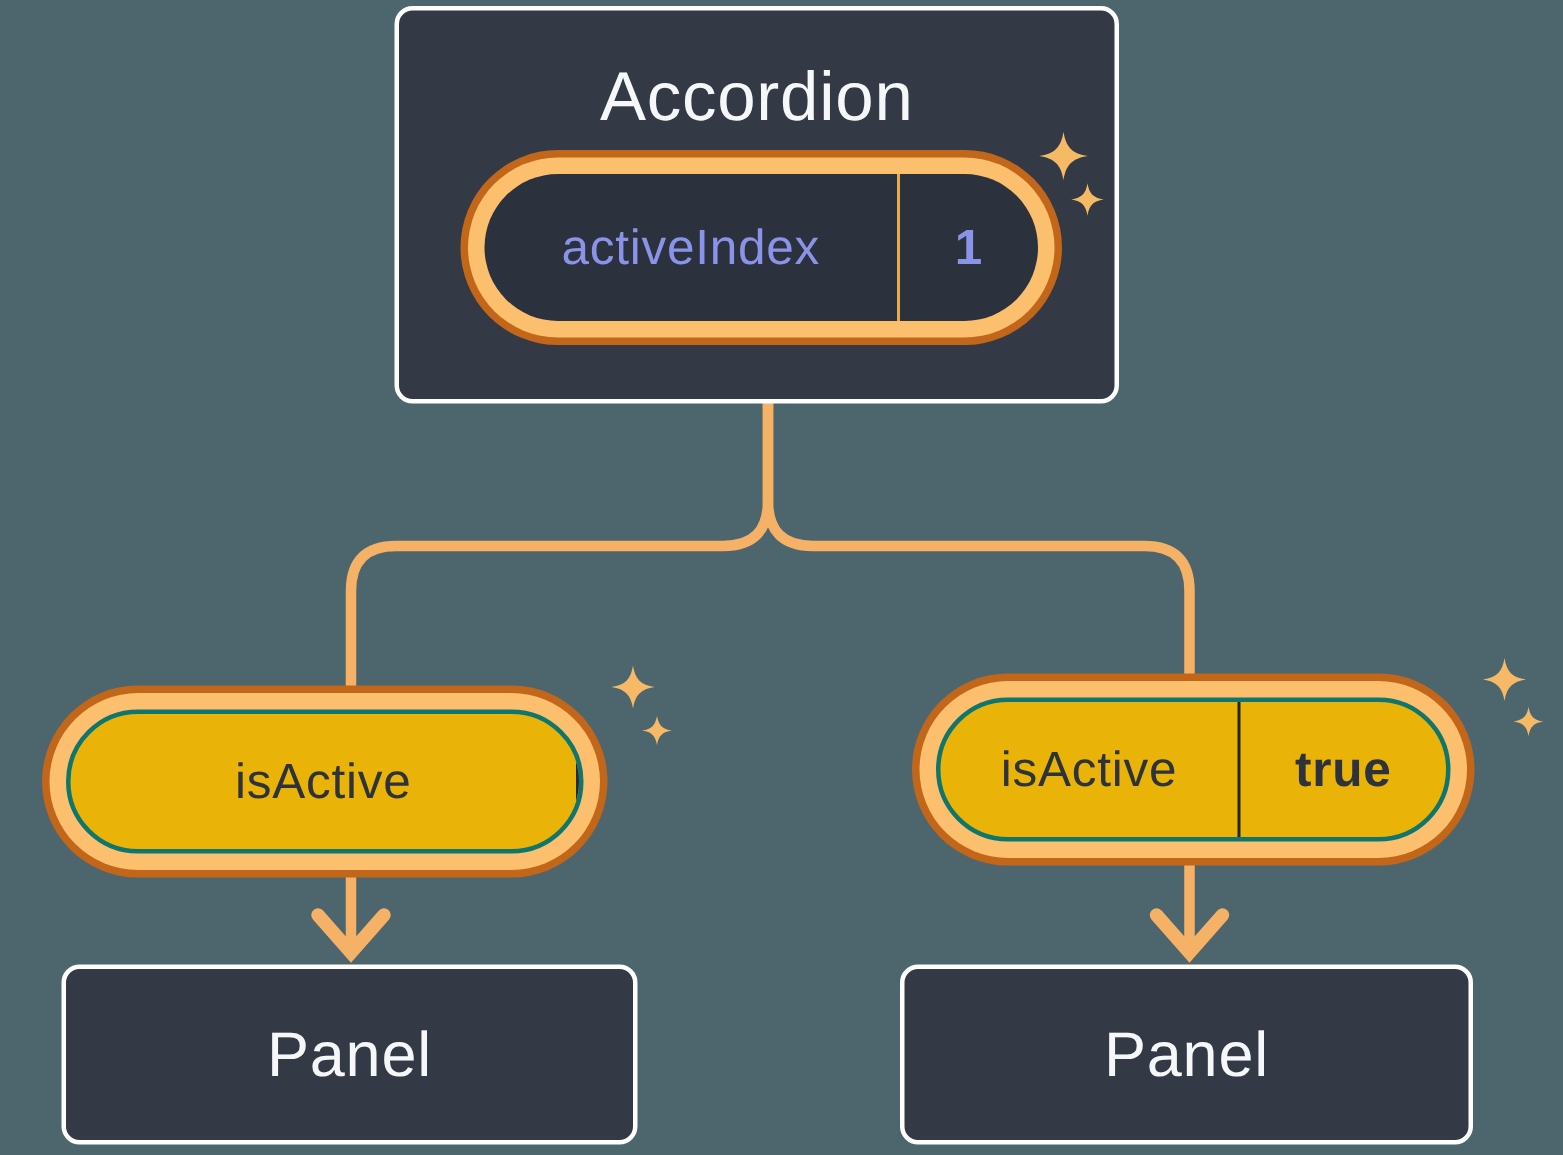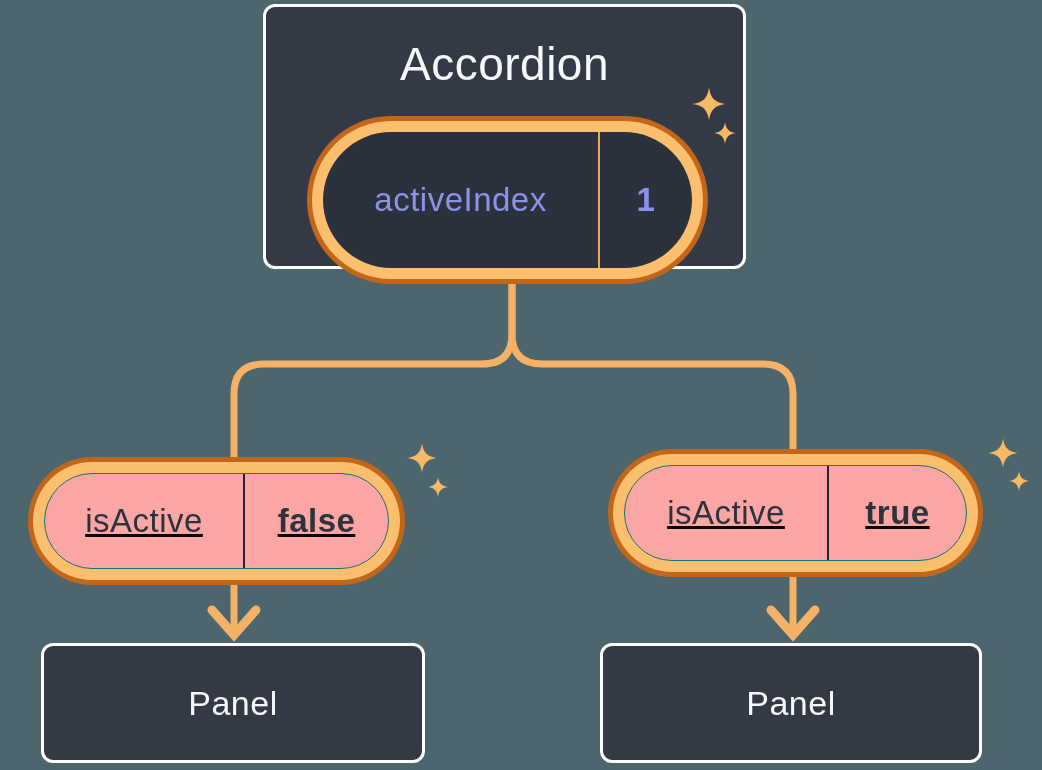--- a/index.html
+++ b/index.html
@@ -29,21 +29,21 @@
     display: block; text-align: center;
     margin-top: 30px; font-size: 46px; font-weight: 500;
     letter-spacing: 0.5px; color: #F6F7F9;
   }
   .panel-node { top: 643px; width: 384px; height: 120px; }
   .panel-left { left: 41px; }
   .panel-right { left: 600px; width: 382px; }
   .panel-title {
     display: flex; width: 100%; height: 100%;
     align-items: center; justify-content: center;
-    font-size: 34px; font-weight: 500; letter-spacing: 0.5px;
+    font-size: 42px; font-weight: 500; letter-spacing: 0.5px;
   }
 
   
   .pill-outer {
     position: absolute; z-index: 2;
     background: #C2661A;
     border-radius: 999px;
     padding: 5px;
   }
   .pill-mid {
@@ -52,34 +52,34 @@
     border-radius: 999px;
     padding: 11px;
   }
   .pill-inner {
     width: 100%; height: 100%;
     border-radius: 999px;
     display: flex; align-items: stretch;
     overflow: hidden;
   }
   .pill-inner.dark  { background: #2C323D; }
-  .pill-inner.active{ background: #fca5a5; border: 1px solid #0f766e; text-decoration: underline; }
+  .pill-inner.active{ background: #eab308; border: 3px solid #0f766e; }
   .pill-cell {
     display: flex; align-items: center; justify-content: center;
     font-size: 33px; letter-spacing: 0.5px;
   }
   .pill-label { flex: 1 1 auto; }
   .pill-value { font-weight: 700; }
   .pill-divider { width: 2px; align-self: stretch; }
   .dark .pill-label, .dark .pill-value { color: #8A93E8; }
   .dark .pill-divider { background: #E9A94F; }
   .active .pill-label, .active .pill-value { color: #2D333C; }
   .active .pill-divider { background: #23272F; }
 
-  .pill-accordion { left: 307px; top: 116px; width: 401px; height: 168px; }
+  .pill-accordion { left: 307px; top: 100px; width: 401px; height: 130px; }
   .pill-accordion .pill-value { width: 92px; }
   .pill-isactive-left  { left: 28px;  top: 457px; width: 377px; height: 128px; }
   .pill-isactive-left .pill-value { width: 143px; }
   .pill-isactive-right { left: 608px; top: 449px; width: 375px; height: 128px; }
   .pill-isactive-right .pill-value { width: 137px; text-align: right; }
 
   
   .sparkle { position: absolute; z-index: 3; }
 </style>
 </head>
@@ -106,21 +106,20 @@
         <div class="pill-cell pill-value">1</div>
       </div>
     </div>
   </div>
 
   <div class="pill-outer pill-isactive-left">
     <div class="pill-mid">
       <div class="pill-inner active">
         <div class="pill-cell pill-label">isActive</div>
         <div class="pill-divider"></div>
-        <div class="pill-cell pill-value">false</div>
       </div>
     </div>
   </div>
 
   <div class="pill-outer pill-isactive-right">
     <div class="pill-mid">
       <div class="pill-inner active">
         <div class="pill-cell pill-label">isActive</div>
         <div class="pill-divider"></div>
         <div class="pill-cell pill-value">true</div>

